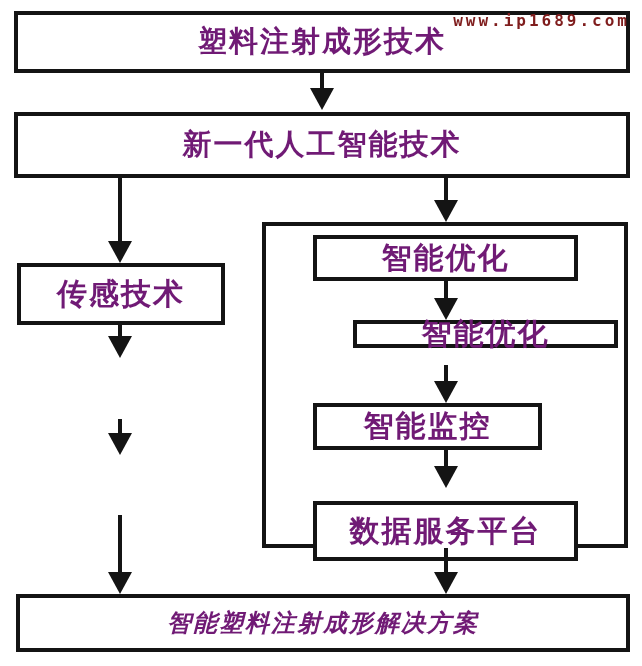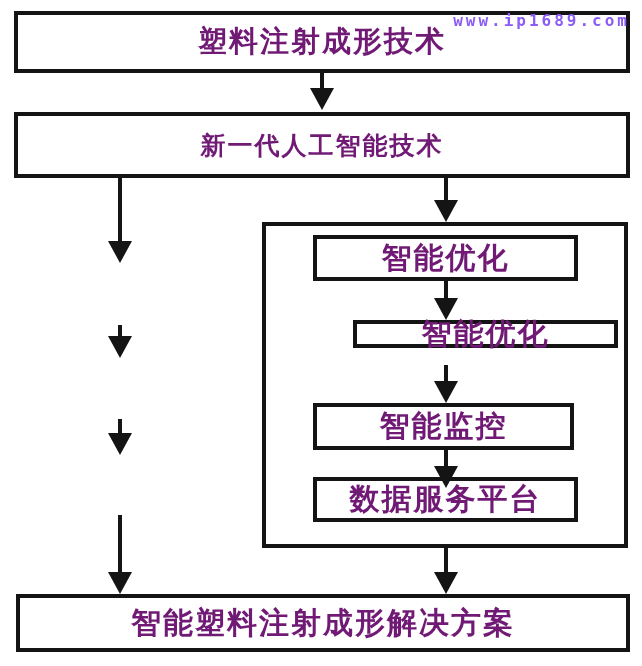--- a/index.html
+++ b/index.html
@@ -15,30 +15,30 @@
     box-sizing:border-box;
     border:4px solid #141414;
     background:#ffffff;
     display:flex;align-items:center;justify-content:center;
     font-weight:bold;color:#701a75;
     font-size:30px;letter-spacing:2px;
     white-space:nowrap;
   }
   
   .n-plastic   {left:14px;  top:11px;  width:616px; height:62px; font-size:29px;}
-  .n-ai        {left:14px;  top:112px; width:616px; height:66px; font-size:25px;}
+  .n-ai        {left:14px;  top:112px; width:616px; height:66px; font-size:29px;}
   .n-sensing   {left:17px;  top:263px; width:208px; height:62px;}
   .n-ethernet  {left:17px;  top:358px; width:208px; height:62px;}
   .n-internet  {left:17px;  top:455px; width:207px; height:60px;}
   .n-container {left:262px; top:222px; width:366px; height:326px; background:transparent;}
   .n-design    {left:313px; top:235px; width:265px; height:46px;}
   .n-optimize  {left:328px; top:320px; width:265px; height:28px;margin-left:25px;}
-  .n-monitor   {left:313px; top:403px; width:261px; height:47px;}
-  .n-platform  {left:313px; top:477px; width:265px; height:45px;}
-  .n-solution  {left:16px;  top:594px; width:614px; height:58px; font-size:30px;}
+  .n-monitor   {left:313px; top:403px; width:229px; height:47px;}
+  .n-platform  {left:313px; top:501px; width:265px; height:60px;}
+  .n-solution  {left:16px;  top:594px; width:614px; height:58px; font-size:24px;font-style:italic;}
   
   .arrow{position:absolute;width:24px;}
   .arrow .stem{
     position:absolute;left:10px;top:0;width:4px;
     height:calc(100% - 20px);
     background:#141414;
   }
   .arrow .head{
     position:absolute;left:0;bottom:0;width:0;height:0;
     border-left:12px solid transparent;
@@ -53,34 +53,35 @@
   .a6 {left:108px;top:515px;height:79px;}
   .a7 {left:434px;top:548px;height:46px;}
   .a8 {left:434px;top:281px;height:39px;}
   .a9 {left:434px;top:365px;height:38px;}
   .a10{left:434px;top:450px;height:38px;}
   
   .watermark{
     position:absolute;top:11px;right:12px;
     font-family:"DejaVu Sans Mono","Liberation Mono",monospace;
     font-size:16px;letter-spacing:3px;
-    color:#8b5cf6;font-weight:bold;
+    color:#7f1d1d;font-weight:bold;
     z-index:5;white-space:nowrap;
   }
 </style>
 </head>
 <body>
 
 <div class="canvas">
 
   <span class="watermark">www.ip1689.com</span>
 
   <div class="box n-plastic">塑料注射成形技术</div>
   <div class="box n-ai">新一代人工智能技术</div>
 
+  <div class="box n-sensing">传感技术</div>
 
   <div class="box n-container"></div>
   <div class="box n-design">智能优化</div>
   <div class="box n-optimize">智能优化</div>
   <div class="box n-monitor">智能监控</div>
   <div class="box n-platform">数据服务平台</div>
 
   <div class="box n-solution">智能塑料注射成形解决方案</div>
 
   <div class="arrow a1">

